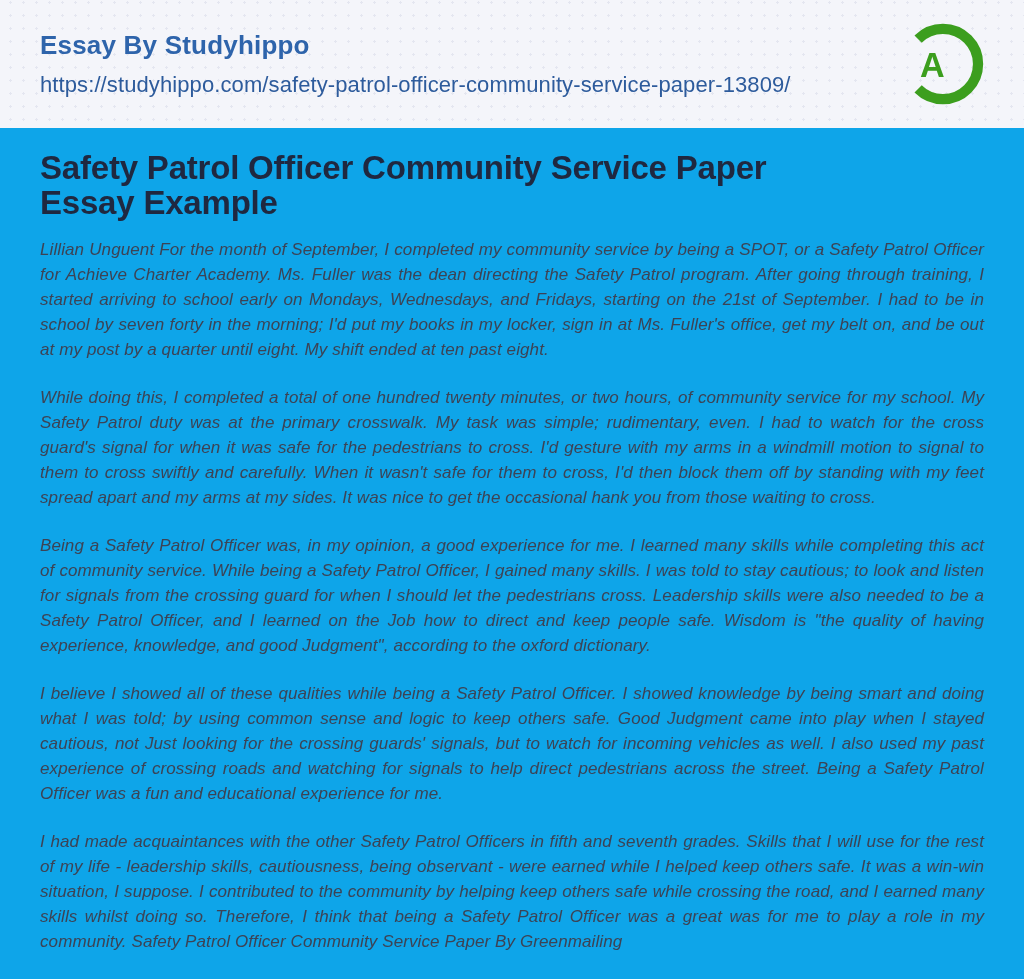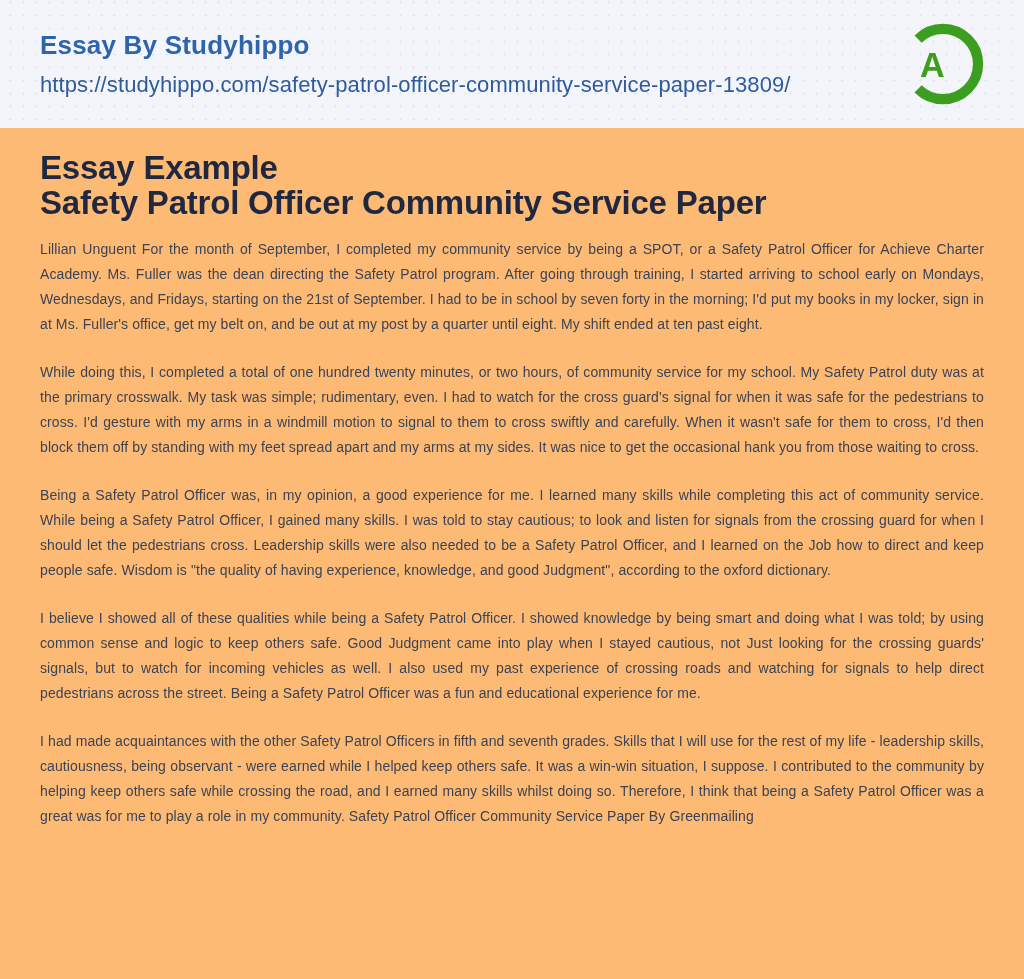--- a/index.html
+++ b/index.html
@@ -3,21 +3,21 @@
 <meta charset="utf-8">
 <style>
   * { margin: 0; padding: 0; box-sizing: border-box; }
   html, body { background: #ffffff; }
   body { font-family: "Liberation Sans", sans-serif; }
 
   .page {
     width: 1024px;
     height: 979px;
     margin: 0 auto;
-    background: #fdba74;
+    background: #0ea5e9;
     overflow: hidden;
   }
 
   .site-header {
     height: 128px;
     background-color: #f4f5fa;
     background-image: radial-gradient(#e4e6f0 1.1px, transparent 1.1px);
     background-size: 13px 13px;
     background-position: 4px 9px;
     display: flex;
@@ -52,26 +52,27 @@
     margin: 22px 0 17px 0;
     font-size: 33px;
     line-height: 35px;
     font-weight: bold;
     color: #1f2840;
     letter-spacing: -0.2px;
   }
   .essay-title .line { display: block; }
 
   .essay-body p {
-    font-size: 14px;
+    font-size: 17px;
     line-height: 25px;
     color: #3c4355;
     text-align: justify;
     letter-spacing: 0.1px;
     margin: 0 0 23px 0;
+    font-style: italic;
   }
   .essay-body p:last-child { margin-bottom: 0; }
 </style>
 </head>
 <body>
 
 <div class="page">
 
   <header class="site-header">
     <div class="header-left">
@@ -81,22 +82,22 @@
 
     <svg class="logo-mark" viewBox="0 0 84 84">
       <path d="M 16.5 16.5 A 36 36 0 1 1 16.5 67.5" fill="none" stroke-width="10.5" stroke-linecap="butt" stroke="#3c9e1e"></path>
       <text x="31" y="55" text-anchor="middle" font-size="35" font-weight="bold" font-family="Liberation Sans, sans-serif" fill="#3c9e1e">A</text>
     </svg>
   </header>
 
   <main class="content">
 
     <h1 class="essay-title">
+      <span class="line">Safety Patrol Officer Community Service Paper</span>
       <span class="line">Essay Example</span>
-      <span class="line">Safety Patrol Officer Community Service Paper</span>
     </h1>
 
     <div class="essay-body">
       <p>Lillian Unguent For the month of September, I completed my community service by being a SPOT, or a Safety Patrol Officer for Achieve Charter Academy. Ms. Fuller was the dean directing the Safety Patrol program. After going through training, I started arriving to school early on Mondays, Wednesdays, and Fridays, starting on the 21st of September. I had to be in school by seven forty in the morning; I'd put my books in my locker, sign in at Ms. Fuller's office, get my belt on, and be out at my post by a quarter until eight. My shift ended at ten past eight.</p>
       <p>While doing this, I completed a total of one hundred twenty minutes, or two hours, of community service for my school. My Safety Patrol duty was at the primary crosswalk. My task was simple; rudimentary, even. I had to watch for the cross guard's signal for when it was safe for the pedestrians to cross. I'd gesture with my arms in a windmill motion to signal to them to cross swiftly and carefully. When it wasn't safe for them to cross, I'd then block them off by standing with my feet spread apart and my arms at my sides. It was nice to get the occasional hank you from those waiting to cross.</p>
       <p>Being a Safety Patrol Officer was, in my opinion, a good experience for me. I learned many skills while completing this act of community service. While being a Safety Patrol Officer, I gained many skills. I was told to stay cautious; to look and listen for signals from the crossing guard for when I should let the pedestrians cross. Leadership skills were also needed to be a Safety Patrol Officer, and I learned on the Job how to direct and keep people safe. Wisdom is "the quality of having experience, knowledge, and good Judgment", according to the oxford dictionary.</p>
       <p>I believe I showed all of these qualities while being a Safety Patrol Officer. I showed knowledge by being smart and doing what I was told; by using common sense and logic to keep others safe. Good Judgment came into play when I stayed cautious, not Just looking for the crossing guards' signals, but to watch for incoming vehicles as well. I also used my past experience of crossing roads and watching for signals to help direct pedestrians across the street. Being a Safety Patrol Officer was a fun and educational experience for me.</p>
       <p>I had made acquaintances with the other Safety Patrol Officers in fifth and seventh grades. Skills that I will use for the rest of my life - leadership skills, cautiousness, being observant - were earned while I helped keep others safe. It was a win-win situation, I suppose. I contributed to the community by helping keep others safe while crossing the road, and I earned many skills whilst doing so. Therefore, I think that being a Safety Patrol Officer was a great was for me to play a role in my community. Safety Patrol Officer Community Service Paper By Greenmailing</p>
     </div>
 

